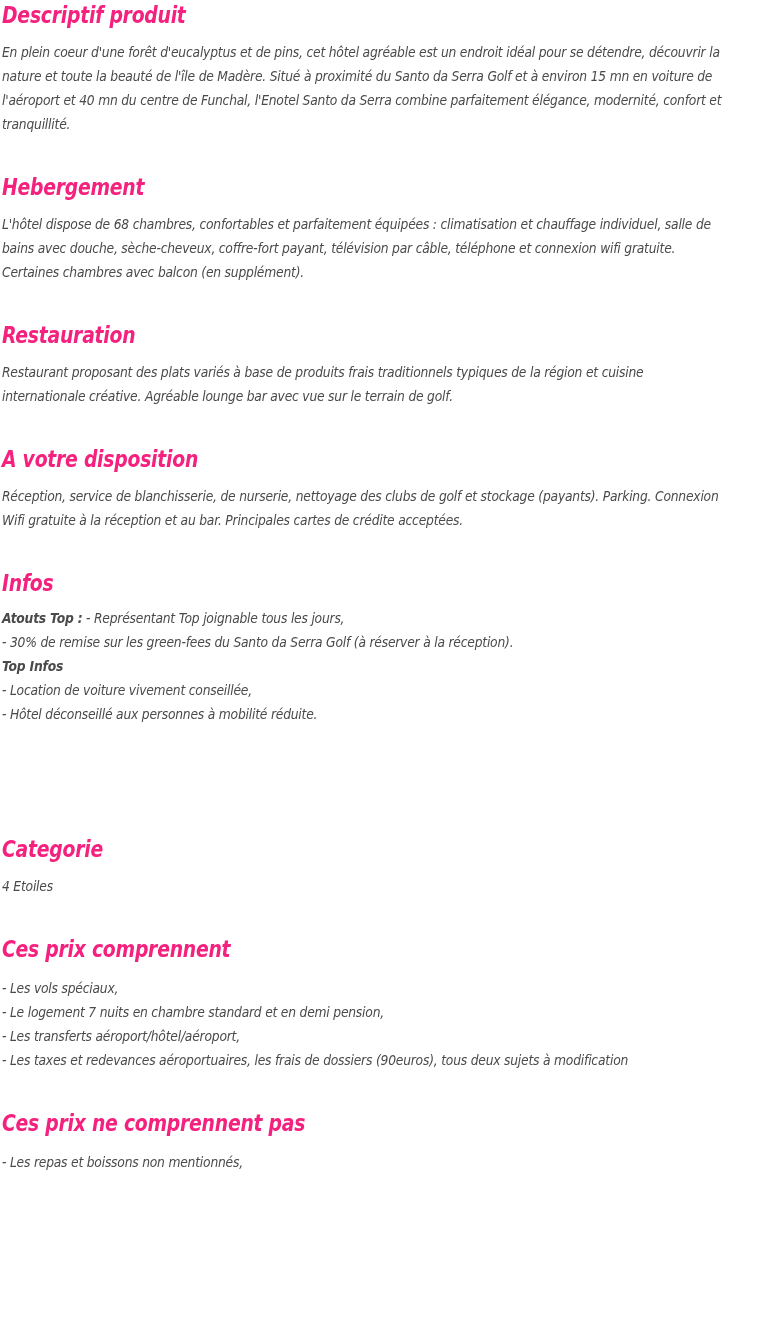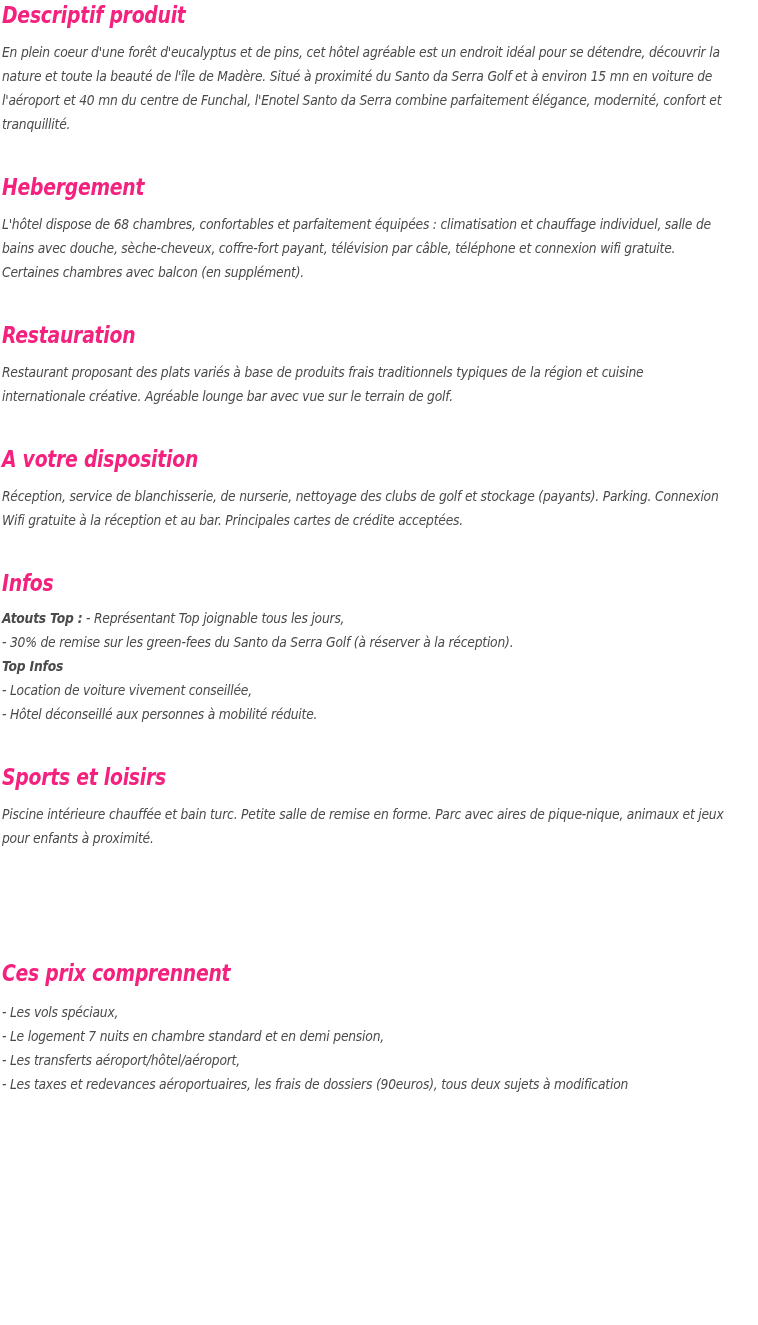--- a/index.html
+++ b/index.html
@@ -123,40 +123,47 @@
     <div class="body-text tight-list">
       <div class="line"><span class="bold-inline">Atouts Top :</span><span> - Représentant Top joignable tous les jours,</span></div>
       <div class="line"><span>- 30% de remise sur les green-fees du Santo da Serra Golf (à réserver à la réception).</span></div>
       <div class="line"><span class="bold-inline">Top Infos</span></div>
       <div class="line"><span>- Location de voiture vivement conseillée,</span></div>
       <div class="line"><span>- Hôtel déconseillé aux personnes à mobilité réduite.</span></div>
     </div>
   </section>
   <div class="sec-gap"></div>
 
-  <section class="section">
-    <h2 class="heading">Sports et loisirs</h2>
-    <div class="head-gap"></div>
-    <div class="body-text">
-      <div class="line">Piscine intérieure chauffée et bain turc. Petite salle de remise en forme. Parc avec aires de pique-nique, animaux et jeux</div>
-      <div class="line">pour enfants à proximité.</div>
-    </div>
-  </section>
   <div class="sec-gap"></div>
 
   <div class="sec-gap"></div>
 
+  <section class="section">
+    <h2 class="heading">Categorie</h2>
+    <div class="head-gap"></div>
+    <div class="body-text">
+      <div class="line">4 Etoiles</div>
+    </div>
+  </section>
   <div class="sec-gap"></div>
 
   <section class="section">
     <h2 class="heading">Ces prix comprennent</h2>
     <div class="list-gap"></div>
     <div class="body-text tight-list">
       <div class="line">- Les vols spéciaux,</div>
       <div class="line">- Le logement 7 nuits en chambre standard et en demi pension,</div>
       <div class="line">- Les transferts aéroport/hôtel/aéroport,</div>
       <div class="line">- Les taxes et redevances aéroportuaires, les frais de dossiers (90euros), tous deux sujets à modification</div>
     </div>
   </section>
   <div class="sec-gap"></div>
 
+  <section class="section">
+    <h2 class="heading">Ces prix ne comprennent pas</h2>
+    <div class="list-gap"></div>
+    <div class="body-text tight-list">
+      <div class="line">- Les repas et boissons non mentionnés,</div>
+
+    </div>
+  </section>
 
 </div>
 
 </body></html>

